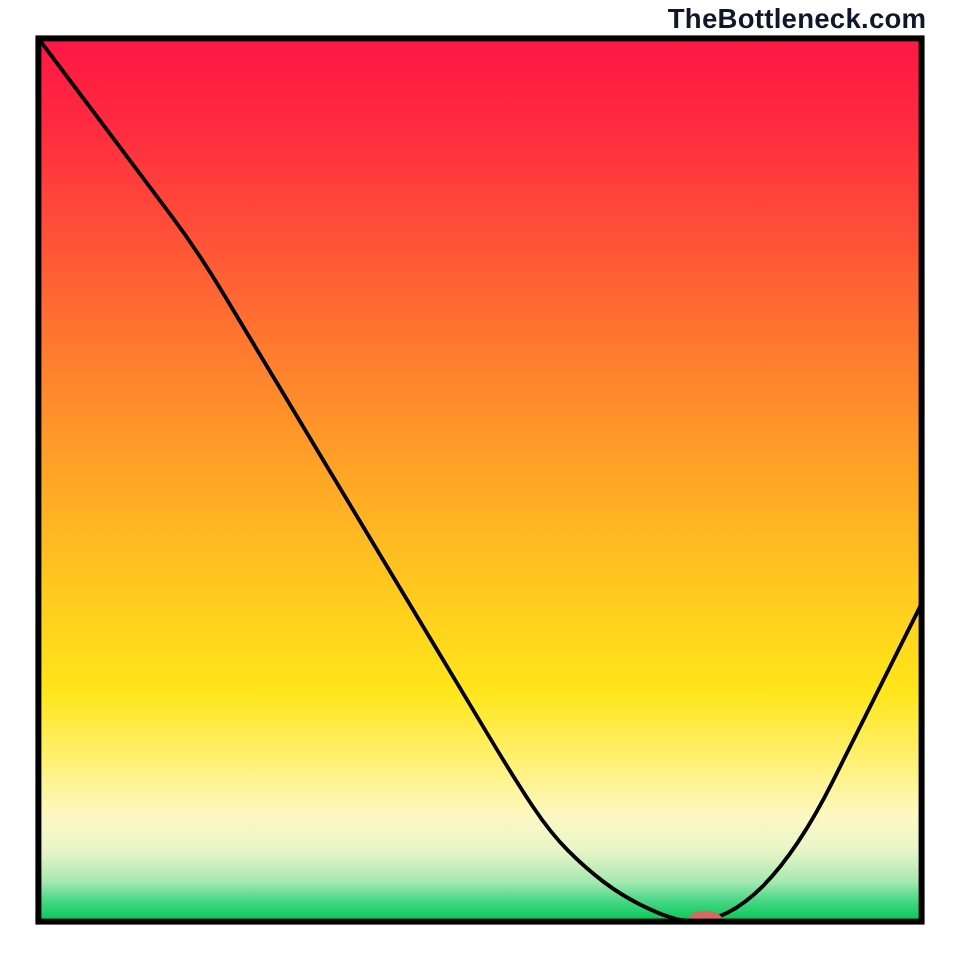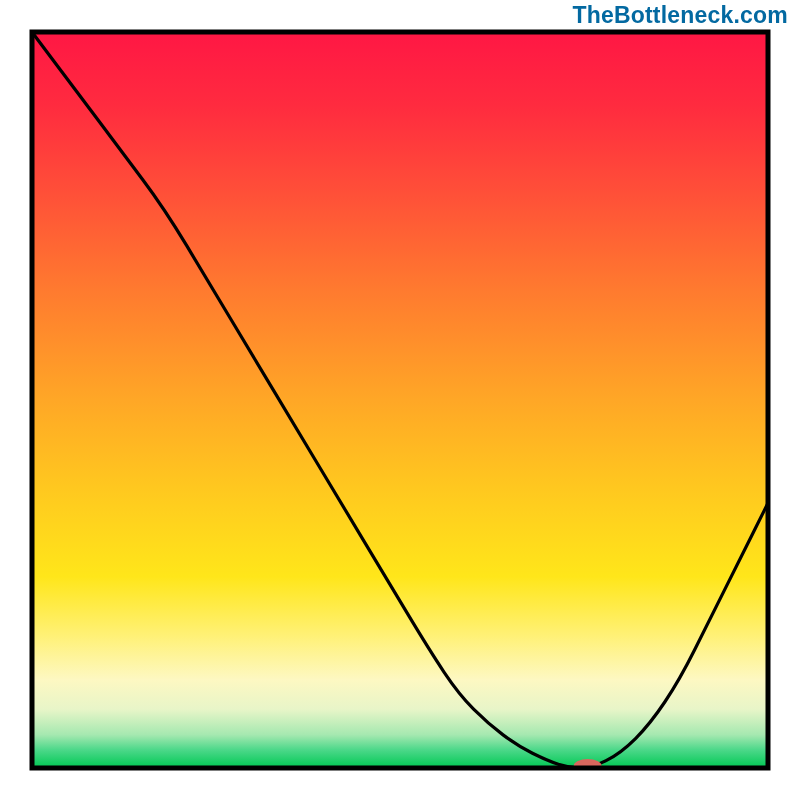--- a/index.html
+++ b/index.html
@@ -11,24 +11,24 @@
     font-family: Arial, Helvetica, sans-serif;
   }
   .container {
     position: relative;
     width: 800px;
     height: 800px;
   }
   .watermark {
     position: absolute;
     top: 2px;
-    right: 12px;
+    right: 28px;
     font-size: 23px;
     font-weight: bold;
-    color: #0369a1;
+    color: #0f172a;
     letter-spacing: 0.2px;
   }
   svg {
     display: block;
   }
 </style>
 </head>
 <body>
 
 <div class="container">

